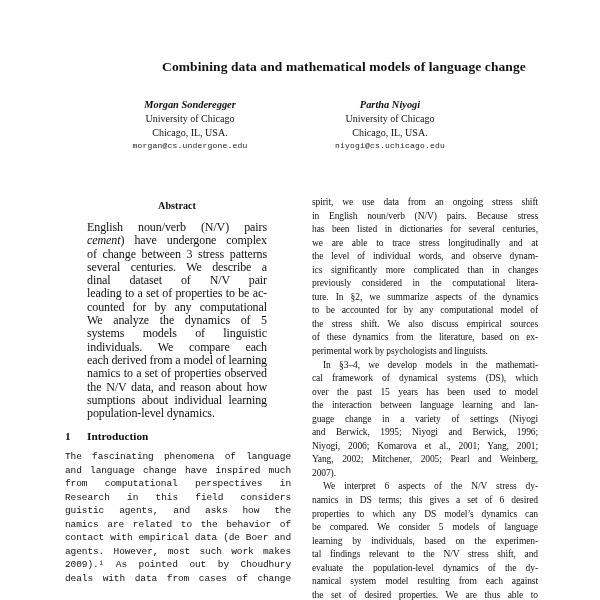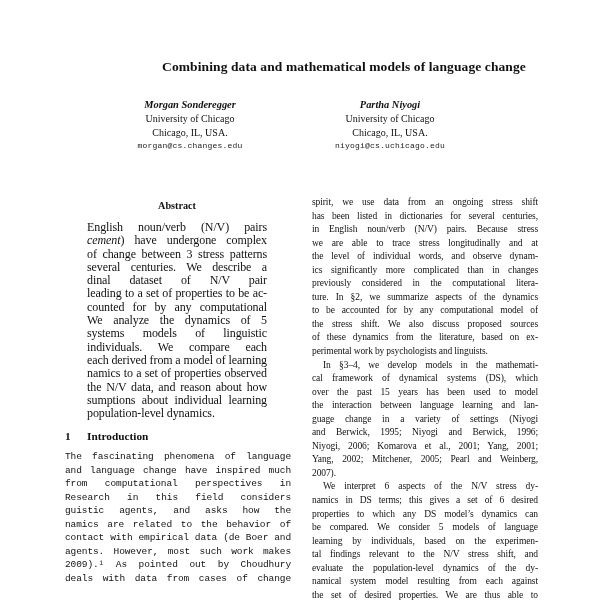--- a/index.html
+++ b/index.html
@@ -68,21 +68,21 @@
 <body>
 
 <div class="page">
 
   <div class="title">Combining data and mathematical models of language change</div>
 
   <div class="author author-1">
     <div class="aline name">Morgan Sonderegger</div>
     <div class="aline">University of Chicago</div>
     <div class="aline">Chicago, IL, USA.</div>
-    <div class="aline email">morgan@cs.changes.edu</div>
+    <div class="aline email">morgan@cs.undergone.edu</div>
   </div>
 
   <div class="author author-2">
     <div class="aline name">Partha Niyogi</div>
     <div class="aline">University of Chicago</div>
     <div class="aline">Chicago, IL, USA.</div>
     <div class="aline email">niyogi@cs.uchicago.edu</div>
   </div>
 
   <div class="abs-head">Abstract</div>
@@ -117,29 +117,29 @@
       <div class="jline">guistic agents, and asks how the population dy-</div>
       <div class="jline">namics are related to the behavior of individual</div>
       <div class="jline">contact with empirical data (de Boer and Zuidema,</div>
       <div class="jline">agents. However, most such work makes little</div>
       <div class="jline">2009).¹ As pointed out by Choudhury (2007),</div>
       <div class="jline">deals with data from cases of change either not at</div>
     </div>
 
   <div class="right-col">
       <div class="jline">spirit, we use data from an ongoing stress shift</div>
+      <div class="jline">in English noun/verb (N/V) pairs. Because stress</div>
       <div class="jline">has been listed in dictionaries for several centuries,</div>
-      <div class="jline">in English noun/verb (N/V) pairs. Because stress</div>
       <div class="jline">we are able to trace stress longitudinally and at</div>
       <div class="jline">the level of individual words, and observe dynam-</div>
       <div class="jline">ics significantly more complicated than in changes</div>
       <div class="jline">previously considered in the computational litera-</div>
       <div class="jline">ture. In §2, we summarize aspects of the dynamics</div>
       <div class="jline">to be accounted for by any computational model of</div>
-      <div class="jline">the stress shift. We also discuss proposed sources</div>
+      <div class="jline">the stress shift. We also discuss empirical sources</div>
       <div class="jline">of these dynamics from the literature, based on ex-</div>
       <div class="jline end">perimental work by psychologists and linguists.</div>
       <div class="jline ind">In §3–4, we develop models in the mathemati-</div>
       <div class="jline">cal framework of dynamical systems (DS), which</div>
       <div class="jline">over the past 15 years has been used to model</div>
       <div class="jline">the interaction between language learning and lan-</div>
       <div class="jline">guage change in a variety of settings (Niyogi</div>
       <div class="jline">and Berwick, 1995; Niyogi and Berwick, 1996;</div>
       <div class="jline">Niyogi, 2006; Komarova et al., 2001; Yang, 2001;</div>
       <div class="jline">Yang, 2002; Mitchener, 2005; Pearl and Weinberg,</div>

